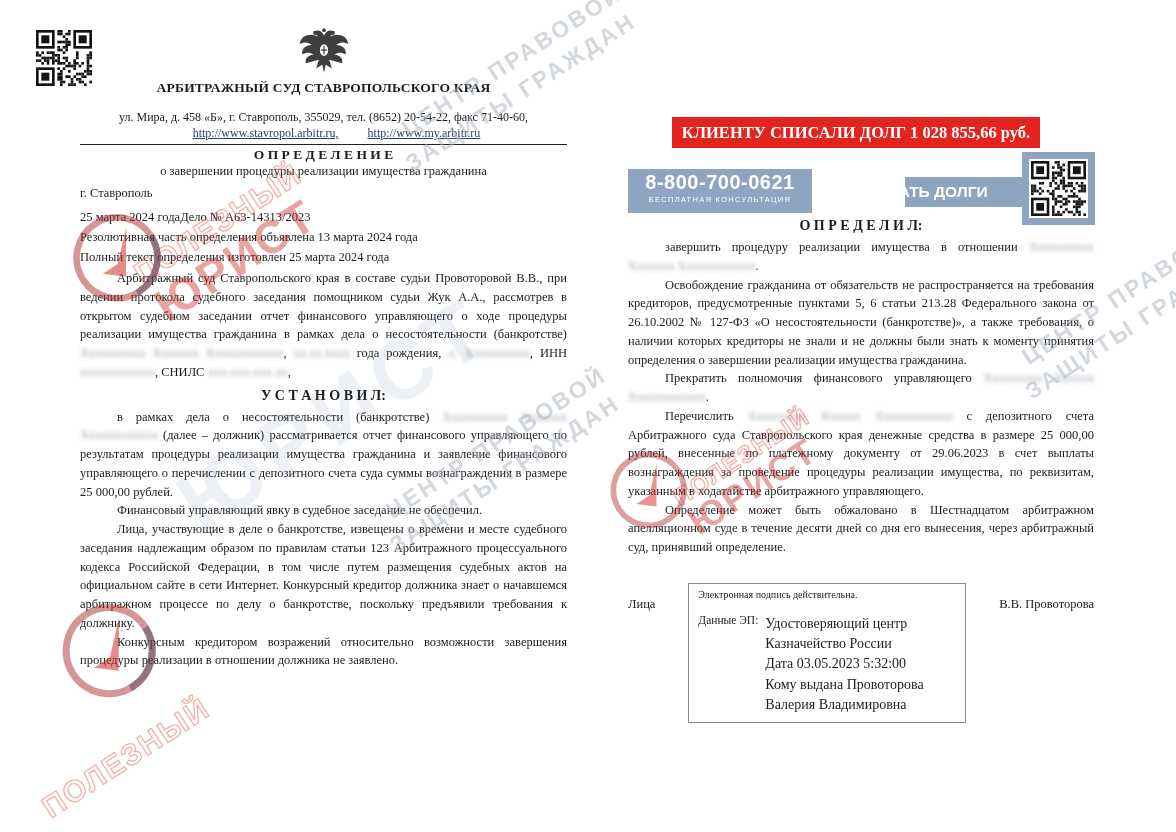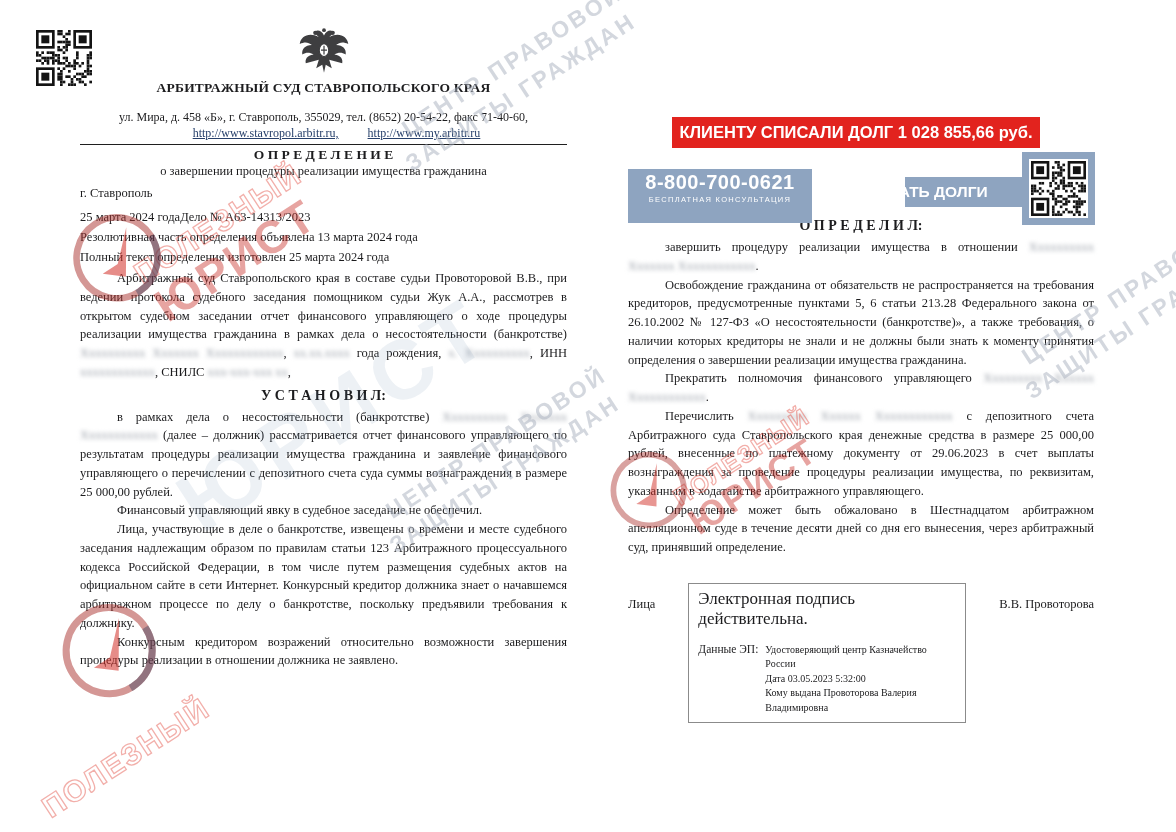--- a/index.html
+++ b/index.html
@@ -26,43 +26,43 @@
   
   p.body-p{margin:0;font-size:12.5px;line-height:1.5;text-align:justify;}
   p.indent{text-indent:37px;}
   p.mt{margin-top:4px;}
   .section-head{text-align:center;font-weight:bold;font-size:14px;margin:6px 0 4px 0;}
   .seg-redacted{color:#989ea7;filter:blur(2.1px);}
   .seg-highlight{background:var(--hl,#12e012);padding:0 2px;}
 
   
   .banner{position:absolute;left:44px;top:7px;width:368px;height:31px;background:var(--red,#e2231e);
-          color:#fff;font-family:Liberation Sans, sans-serif;font-weight:bold;font-size:16.5px;
+          color:#fff;font-family:Liberation Serif, serif;font-weight:bold;font-size:16.5px;
           display:flex;align-items:center;justify-content:center;white-space:nowrap;}
-  .phone-box{position:absolute;left:0px;top:59px;width:184px;height:54px;background:var(--steel,#8ea4c0);
+  .phone-box{position:absolute;left:0px;top:59px;width:184px;height:44px;background:var(--steel,#8ea4c0);
           color:#fff;text-align:center;font-family:"Liberation Sans",sans-serif;cursor:pointer;}
   .phone-num{font-weight:bold;font-size:20px;line-height:26px;letter-spacing:.5px;}
   .phone-cap{font-size:7.5px;letter-spacing:1.3px;line-height:9px;}
   .cta-arrow{position:absolute;left:230px;top:51px;width:178px;height:62px;cursor:pointer;padding-left:47px;}
   .cta-arrow .cta-label{position:absolute;left:2px;top:0;width:122px;height:62px;display:flex;align-items:center;
           justify-content:center;color:#fff;font-family:"Liberation Sans",sans-serif;font-weight:bold;font-size:15.5px;
           white-space:nowrap;}
   .qr-frame{position:absolute;left:394px;top:42px;width:73px;height:73px;background:var(--steel,#8ea4c0);
           padding:7px;box-sizing:border-box;}
   .qr-frame .qr-inner{width:59px;height:59px;background:#fff;display:flex;align-items:center;justify-content:center;}
   .qr-topleft{position:absolute;left:36px;top:30px;width:56px;height:56px;}
 
   
   .sig-row{display:flex;justify-content:space-between;align-items:flex-start;margin-top:26px;}
   .sig-judge{font-size:12.5px;padding-top:14px;}
   .esign-box{width:278px;border:1px solid #8b8b8b;padding:5px 9px 7px 9px;box-sizing:border-box;}
-  .esign-l1{font-size:17px;}
+  .esign-l1{font-size:10px;}
   .esign-row{display:flex;margin-top:14px;}
   .esign-label{font-size:11.5px;white-space:nowrap;margin-right:7px;}
-  .esign-details{font-size:10px;line-height:1.45;}
+  .esign-details{font-size:14px;line-height:1.45;}
   .sig-name{font-size:12.5px;padding-top:14px;white-space:nowrap;}
 
   
   .wm{position:absolute;pointer-events:none;transform:rotate(-33deg);transform-origin:left top;}
   .wm-gray{font-family:"Liberation Sans",sans-serif;font-weight:bold;font-size:23px;letter-spacing:3px;
            color:rgba(168,176,189,.50);white-space:nowrap;line-height:1.35;}
   .brand-outline{font-family:"Liberation Sans",sans-serif;font-weight:bold;font-size:30px;letter-spacing:2px;
            color:transparent;-webkit-text-stroke:1.3px rgba(226,77,66,.45);white-space:nowrap;}
   .brand-solid{font-family:"Liberation Sans",sans-serif;font-weight:bold;font-size:46px;letter-spacing:2px;
            color:rgba(198,38,32,.42);white-space:nowrap;margin-top:-4px;}

